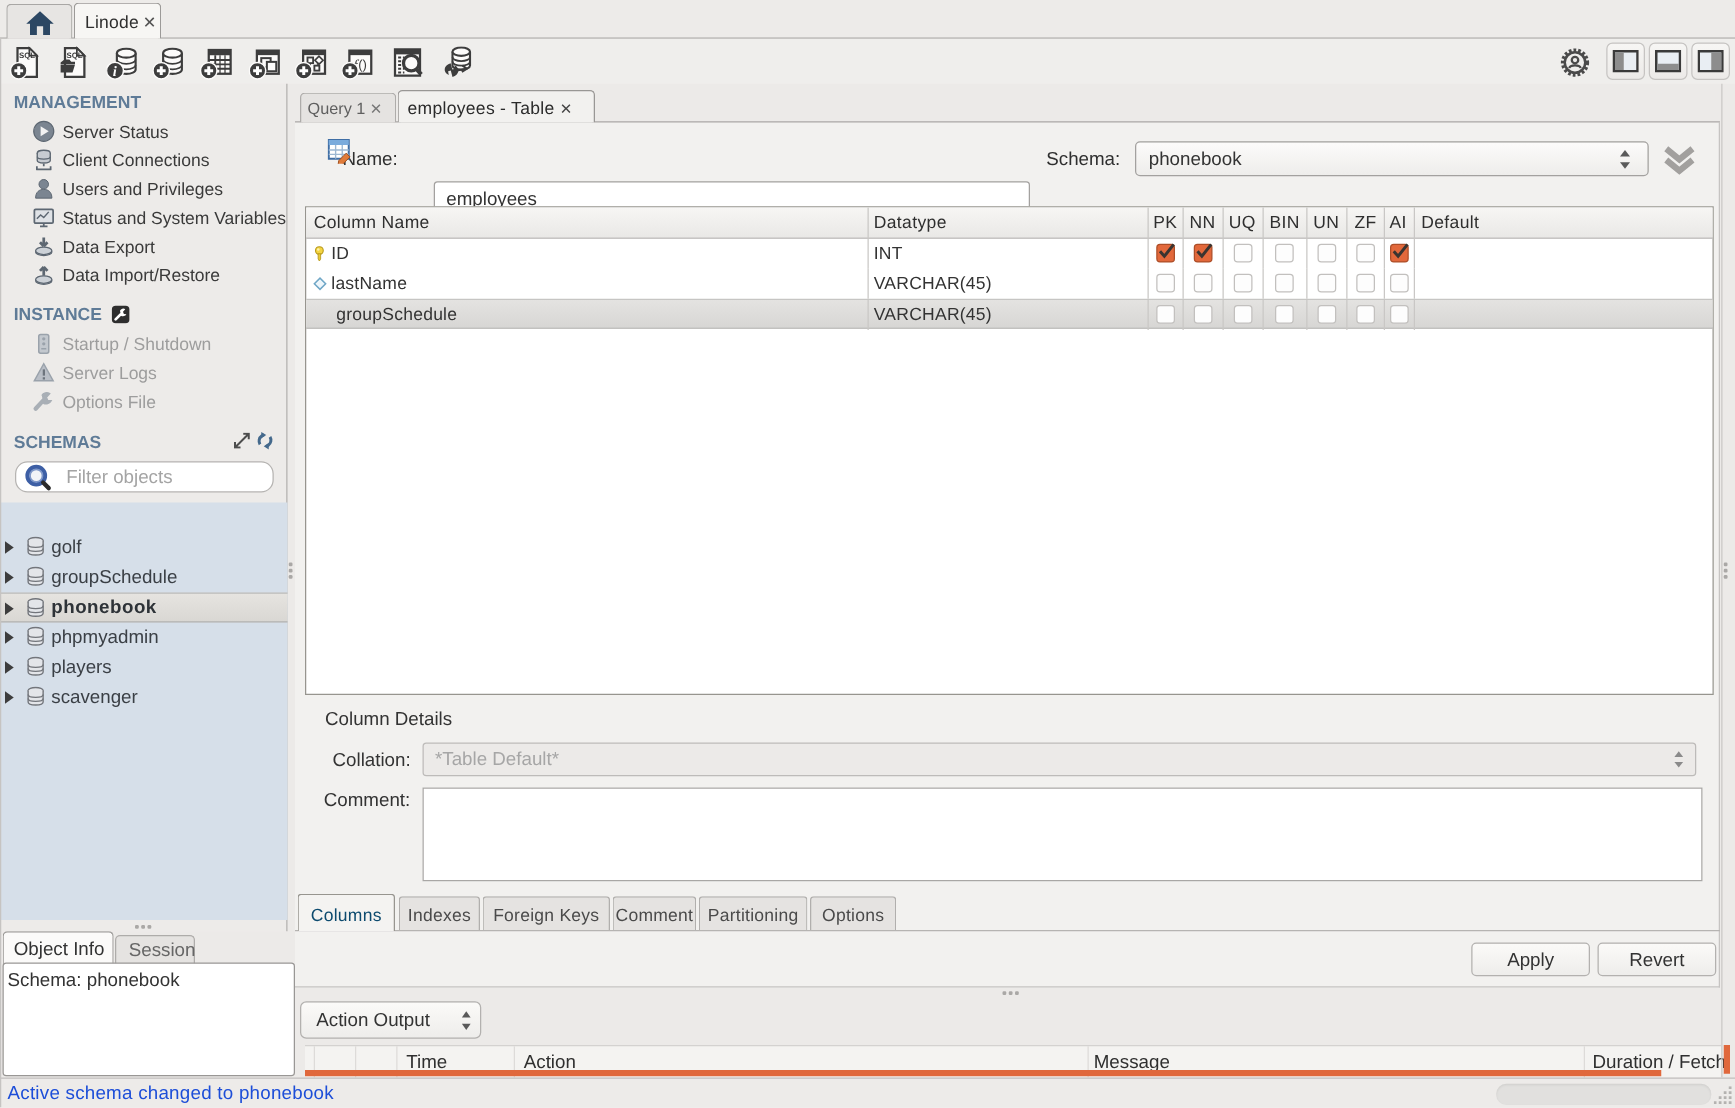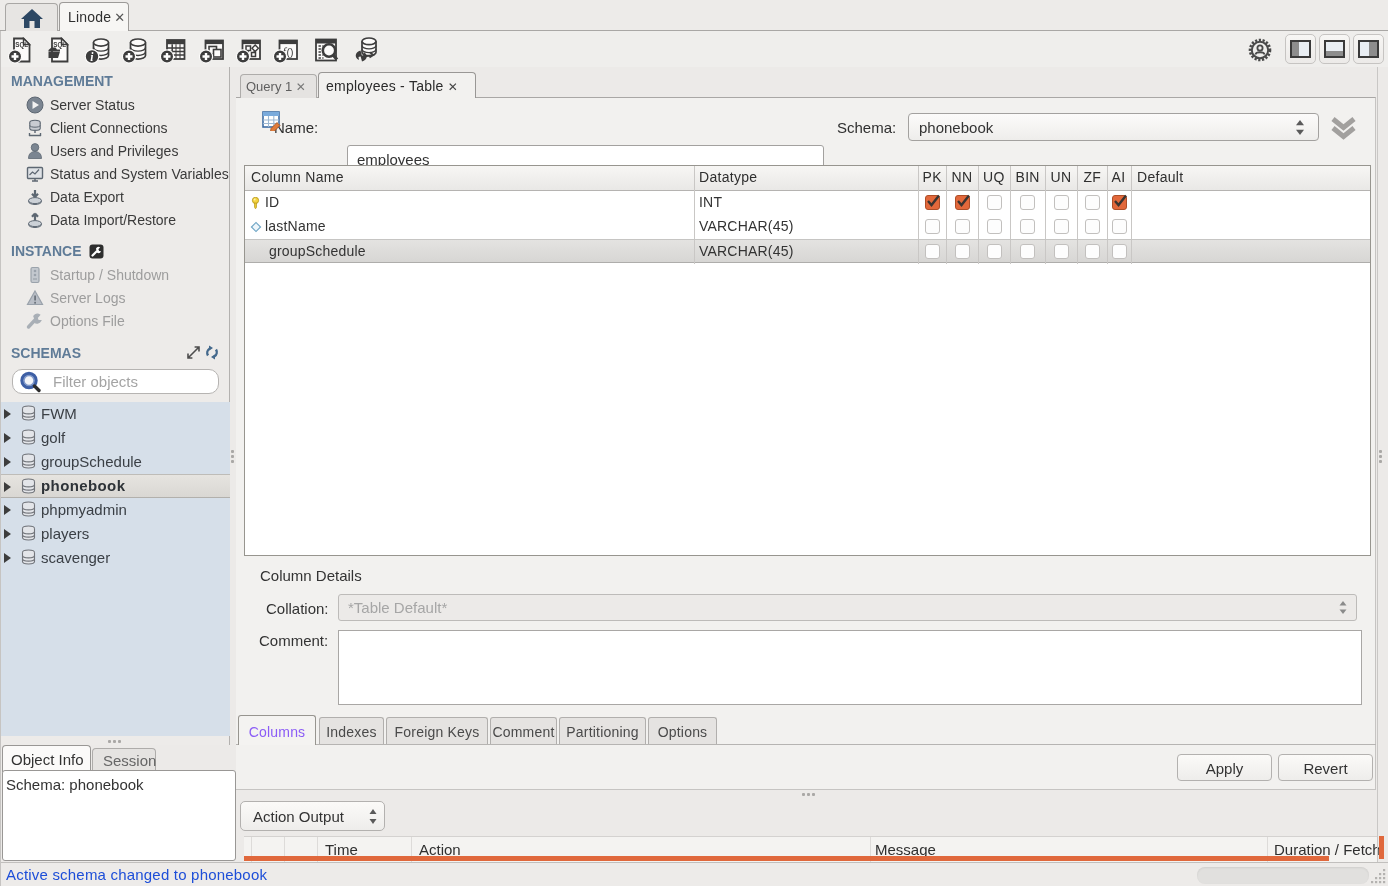--- a/index.html
+++ b/index.html
@@ -66,21 +66,21 @@
 .cb.on { background:#e2683b; border:1px solid #ad4e28; }
 .rowsel { background:linear-gradient(#e4e3e1,#d7d6d4); border-top:1px solid #c6c5c3; border-bottom:1px solid #aeadab; }
 
 
 #cdlabel { left:260px; top:567px; }
 #collation { left:338px; top:594px; width:1019px; height:27px; background:#eceae8; border:1px solid #bdbbb9; border-radius:3px; color:#a6a6a6; padding:4px 0 0 9px; font-size:15px; }
 #comment { left:338px; top:630px; width:1024px; height:75px; background:#fff; border:1px solid #a9a7a5; }
 
 
 .btab { position:absolute; top:717px; height:27px; background:#e5e3e1; border:1px solid #b1afad; border-bottom:none; border-radius:3px 3px 0 0; color:#4a4a4a; padding:6px 0 0 0; font-size:14px; letter-spacing:0.2px; text-align:center; }
-.btab.active { top:715px; height:30px; background:#f4f3f1; border:1px solid #97958f; border-bottom:none; color:#8b5cf6; z-index:2; padding-top:8px; }
+.btab.active { top:715px; height:30px; background:#f4f3f1; border:1px solid #97958f; border-bottom:none; color:#0c4a6e; z-index:2; padding-top:8px; }
 #btabline { left:236px; top:744px; width:1140px; height:1px; background:#b6b4b2; }
 
 .pushbtn { position:absolute; top:754px; height:27px; background:linear-gradient(#fbfaf8,#eeedeb); border:1px solid #b3b1af; border-radius:4px; text-align:center; padding-top:5px; font-size:15px; }
 
 
 #aocombo { left:240px; top:801px; width:145px; height:30px; background:linear-gradient(#fbfaf8,#eeedeb); border:1px solid #b3b1af; border-radius:5px; padding:6px 0 0 12px; font-size:15px; }
 #aohdr { left:244px; top:836px; width:1133px; height:26px; background:#f4f3f1; border-top:1px solid #d4d2d0; }
 .aol { position:absolute; top:4px; color:#2f2f2f; font-size:15px; white-space:nowrap; }
 #aobar { left:244px; top:856px; width:1085px; height:5px; background:#e0683c; }
 #aovbar { left:1379px; top:836px; width:5px; height:23px; background:#e0683c; }
@@ -279,29 +279,20 @@
 
 <div class="abs" id="filterbox">
     <span>Filter objects</span>
 <svg width="24" height="22" viewBox="0 0 24 22" style="position:absolute;left:6px;top:1px">
   <circle cx="10" cy="9.5" r="7" fill="#f2f4f8" stroke="#3d5fa5" stroke-width="3.4"></circle>
   <line x1="15.5" y1="15" x2="20" y2="19.5" stroke="#2b2b2b" stroke-width="3.4" stroke-linecap="round"></line>
   <circle cx="10" cy="9.5" r="5" fill="none" stroke="#7e97c8" stroke-width="1.4"></circle>
 </svg>
 </div>
 <div class="abs" id="schemalist">
-    <div class="srow" style="top:0px">
-      <span class="tri"></span>
-      <svg class="dbicon" width="17" height="17" viewBox="0 0 17 17">
-        <ellipse cx="8.5" cy="3.4" rx="6" ry="2.4" fill="#e3e5e9" stroke="#72757b" stroke-width="1.1"></ellipse>
-        <path d="M2.5 3.4 v9.2 c0 1.4 2.7 2.4 6 2.4 s6 -1 6 -2.4 v-9.2" fill="#e3e5e9" stroke="#72757b" stroke-width="1.1"></path>
-        <path d="M2.5 6.6 c0 1.3 2.7 2.3 6 2.3 s6 -1 6 -2.3 M2.5 9.8 c0 1.3 2.7 2.3 6 2.3 s6 -1 6 -2.3" fill="none" stroke="#72757b" stroke-width="1.1"></path>
-      </svg>
-      <span class="txt">FWM</span>
-    </div>
     <div class="srow" style="top:24px">
       <span class="tri"></span>
       <svg class="dbicon" width="17" height="17" viewBox="0 0 17 17">
         <ellipse cx="8.5" cy="3.4" rx="6" ry="2.4" fill="#e3e5e9" stroke="#72757b" stroke-width="1.1"></ellipse>
         <path d="M2.5 3.4 v9.2 c0 1.4 2.7 2.4 6 2.4 s6 -1 6 -2.4 v-9.2" fill="#e3e5e9" stroke="#72757b" stroke-width="1.1"></path>
         <path d="M2.5 6.6 c0 1.3 2.7 2.3 6 2.3 s6 -1 6 -2.3 M2.5 9.8 c0 1.3 2.7 2.3 6 2.3 s6 -1 6 -2.3" fill="none" stroke="#72757b" stroke-width="1.1"></path>
       </svg>
       <span class="txt">golf</span>
     </div>
     <div class="srow" style="top:48px">

